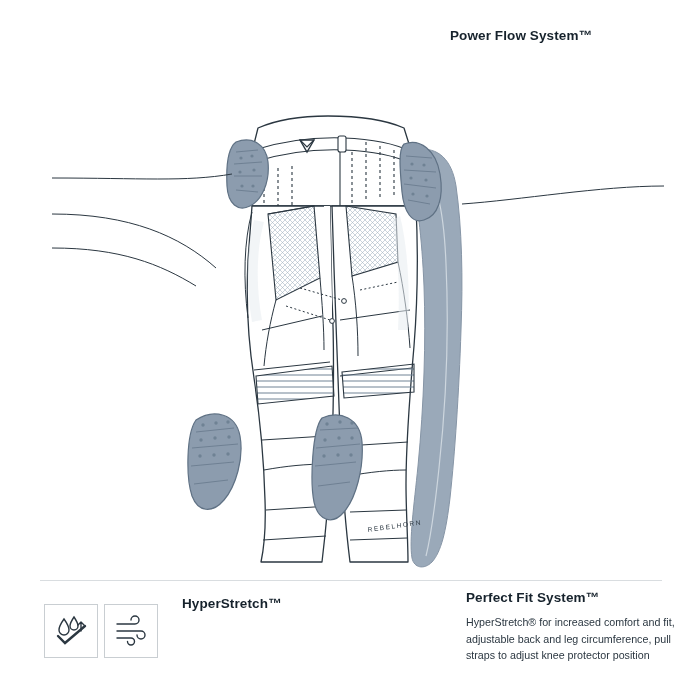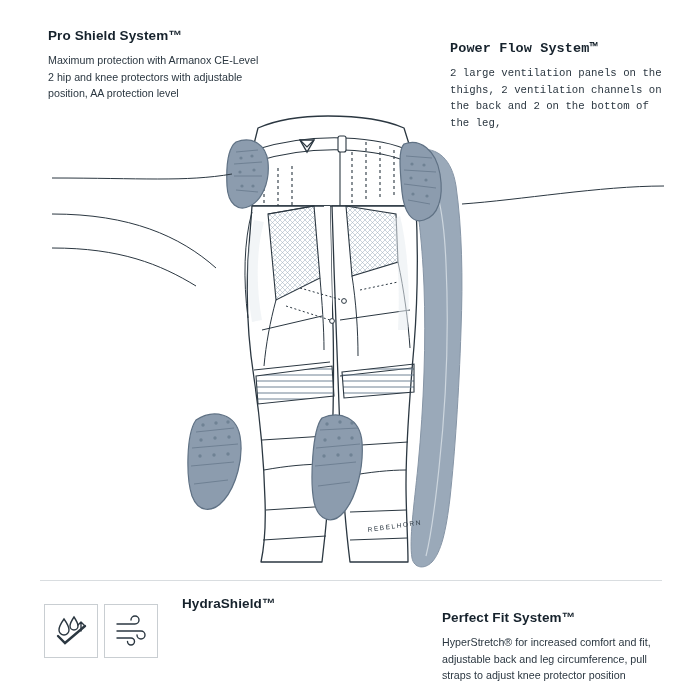--- a/index.html
+++ b/index.html
@@ -34,23 +34,23 @@
     line-height: 1.2;
   }
   .callout .body {
     font-size: 10.7px;
     line-height: 1.55;
     color: #2b3741;
     margin: 0;
   }
 
   #callout-pro-shield { left: 48px;  top: 28px; width: 215px; }
-  #callout-power-flow { left: 450px; top: 41px; width: 215px; font-family: Liberation Mono, monospace; }
+  #callout-power-flow { left: 450px; top: 28px; width: 215px; }
   #callout-weatherproof { left: 182px; top: 596px; width: 215px; }
-  #callout-perfect-fit { left: 442px; top: 590px; width: 218px; margin-top: 20px; }
+  #callout-perfect-fit { left: 466px; top: 590px; width: 218px; }
 
   
   .divider {
     position: absolute;
     left: 40px;
     top: 580px;
     width: 622px;
     height: 1px;
     background: #d9dde0;
   }
@@ -284,28 +284,23 @@
     <g fill="none" stroke="#2b3741" stroke-width="1">
 
       <path d="M52,178 C140,178 186,182 232,174"></path>
       <path d="M52,214 C130,214 180,236 216,268"></path>
       <path d="M52,248 C120,248 160,264 196,286"></path>
 
       <path d="M664,186 C600,186 520,200 462,204"></path>
     </g>
   </svg>
 
-  <div class="callout" id="callout-pro-shield">
-    <p class="title">Pro Shield System™</p>
-    <p class="body">Maximum protection with Armanox CE-Level 2 hip and knee protectors with adjustable position, AA protection level</p>
-  </div>
 
   <div class="callout" id="callout-power-flow">
     <p class="title">Power Flow System™</p>
-    <p class="body">2 large ventilation panels on the thighs, 2 ventilation channels on the back and 2 on the bottom of the leg,</p>
   </div>
 
   <div class="divider"></div>
 
   <div class="icon-box" id="icon-box-water">
     <svg width="52" height="52" viewBox="0 0 52 52">
       <g fill="none" stroke="#2b3741" stroke-width="1.4" stroke-linecap="round">
         <path d="M19,14 C19,14 14,21 14,25 a5,5 0 0 0 10,0 C24,21 19,14 19,14 Z"></path>
         <path d="M29,12 C29,12 25,18 25,21 a4,4 0 0 0 8,0 C33,18 29,12 29,12 Z"></path>
         <path d="M36,17 l0,9 M36,17 l-3,3 M36,17 l3,3"></path>
@@ -318,21 +313,21 @@
     <svg width="52" height="52" viewBox="0 0 52 52">
       <g fill="none" stroke="#2b3741" stroke-width="1.4" stroke-linecap="round">
         <path d="M12,19 h18 a4,4 0 1 0 -4,-4"></path>
         <path d="M12,26 h24 a4,4 0 1 1 -4,4"></path>
         <path d="M12,33 h14 a3.5,3.5 0 1 1 -3.5,3.5"></path>
       </g>
     </svg>
   </div>
 
   <div class="callout" id="callout-weatherproof">
-    <p class="title">HydraShield™</p>
+    <p class="title">HyperStretch™</p>
   </div>
 
   <div class="callout" id="callout-perfect-fit">
     <p class="title">Perfect Fit System™</p>
     <p class="body">HyperStretch® for increased comfort and fit, adjustable back and leg circumference, pull straps to adjust knee protector position</p>
   </div>
 
 </div>
 
 </body></html>

